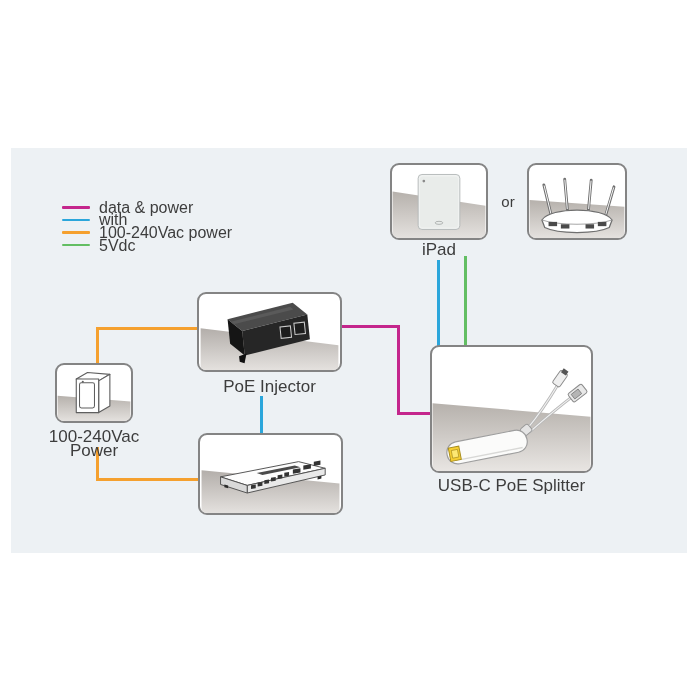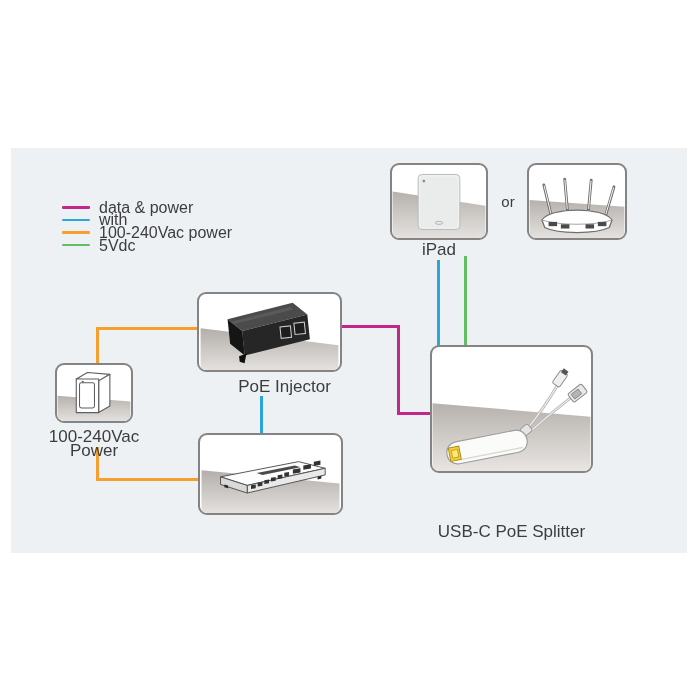--- a/index.html
+++ b/index.html
@@ -132,21 +132,21 @@
         <polygon points="30,22 100,12 114,26 44,36" fill="#4b4b4b"></polygon>
         <polygon points="44,36 114,26 114,52 44,62" fill="#262626"></polygon>
         <polygon points="30,22 44,36 44,62 30,48" fill="#151515"></polygon>
         <polygon points="33,25 97,16 100,19 36,28" fill="#5a5a5a"></polygon>
         <rect x="84" y="36" width="11" height="12" fill="#1d1d1d" stroke="#c9c9c9" stroke-width="1.1"></rect>
         <rect x="99" y="33.5" width="11" height="12" fill="#1d1d1d" stroke="#c9c9c9" stroke-width="1.1"></rect>
         <polygon points="38,62 46,60 43,70 38,68" fill="#101010"></polygon>
       </g>
     </svg>
   </div>
-  <div class="dev-label" style="left:212px;top:380px;width:145px;">PoE Injector</div>
+  <div class="dev-label" style="left:197px;top:380px;width:145px;">PoE Injector</div>
 
   <div class="dev-box" style="left:55px;top:363px;width:78px;height:60px;">
     <svg viewBox="0 0 78 60">
       <defs>
           <linearGradient id="sh4" x1="0" y1="0" x2="0" y2="1">
         <stop offset="0" stop-color="#b6b1ac"></stop>
             <stop offset="1" stop-color="#e4e1de"></stop>
           </linearGradient>
         </defs>
       <polygon points="0,33 78,39 78,60 0,60" fill="url(#sh4)"></polygon>
@@ -223,14 +223,14 @@
       </g>
 
       <g transform="rotate(-11 55 102)">
         <rect x="14" y="92" width="84" height="23" rx="11" fill="#fbfbfa" stroke="#9e9e9e" stroke-width="1.2"></rect>
         <line x1="28" y1="111" x2="92" y2="111" stroke="#d8d8d6" stroke-width="1.5"></line>
         <rect x="16.5" y="97" width="11" height="14" fill="#f7cf33" stroke="#a88d1c" stroke-width="1"></rect>
         <rect x="19" y="100" width="6.5" height="8" fill="#fde873" stroke="#a88d1c" stroke-width="0.7"></rect>
       </g>
     </svg>
   </div>
-  <div class="dev-label" style="left:430px;top:479px;width:163px;margin-top:46px;">USB-C PoE Splitter</div>
+  <div class="dev-label" style="left:430px;top:479px;width:163px;">USB-C PoE Splitter</div>
 </div>
 
 </body></html>

